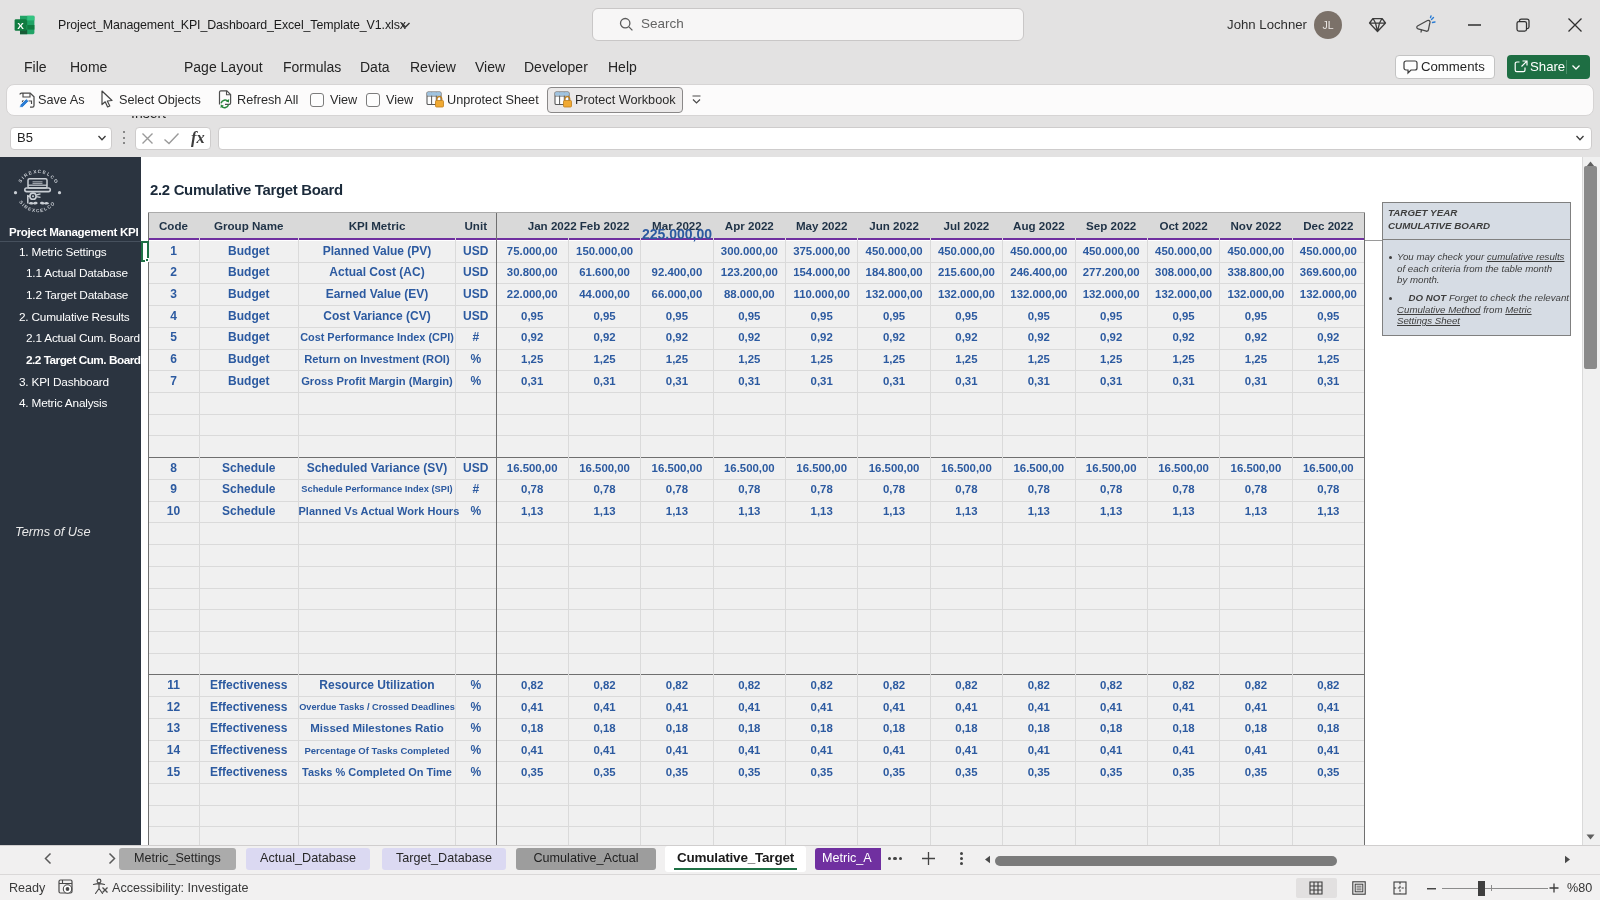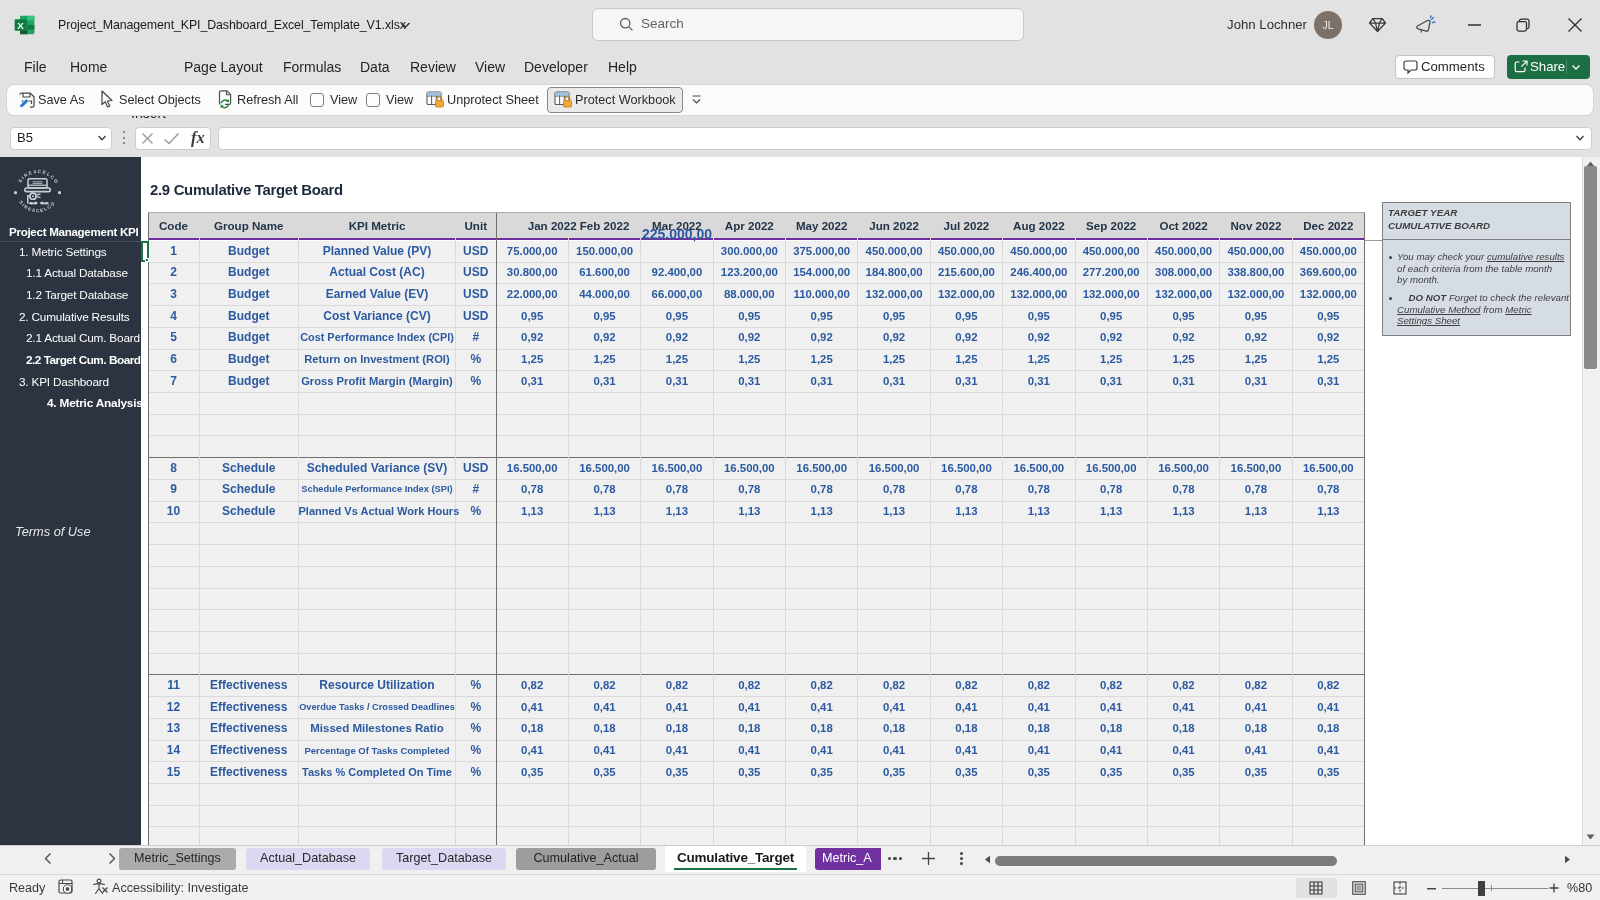--- a/index.html
+++ b/index.html
@@ -157,23 +157,23 @@
 </svg>
 <div style="position:absolute;left:9px;top:224px;width:133px;height:15px;font-size:11.6px;color:#ffffff;font-weight:700;text-align:left;line-height:15px;white-space:nowrap;letter-spacing:-0.3px;">Project Management KPI</div>
 <div style="position:absolute;left:0px;top:240.5px;width:141px;height:1px;background:#46505d;"></div>
 <div style="position:absolute;left:19px;top:243.5px;width:131px;height:16px;font-size:11.8px;color:#ffffff;font-weight:400;text-align:left;line-height:16px;white-space:nowrap;letter-spacing:-0.2px;">1. Metric Settings</div>
 <div style="position:absolute;left:26px;top:265.2px;width:131px;height:16px;font-size:11.8px;color:#ffffff;font-weight:400;text-align:left;line-height:16px;white-space:nowrap;letter-spacing:-0.2px;">1.1 Actual Database</div>
 <div style="position:absolute;left:26px;top:286.9px;width:131px;height:16px;font-size:11.8px;color:#ffffff;font-weight:400;text-align:left;line-height:16px;white-space:nowrap;letter-spacing:-0.2px;">1.2 Target Database</div>
 <div style="position:absolute;left:19px;top:308.6px;width:131px;height:16px;font-size:11.8px;color:#ffffff;font-weight:400;text-align:left;line-height:16px;white-space:nowrap;letter-spacing:-0.2px;">2. Cumulative Results</div>
 <div style="position:absolute;left:26px;top:330.3px;width:131px;height:16px;font-size:11.8px;color:#ffffff;font-weight:400;text-align:left;line-height:16px;white-space:nowrap;letter-spacing:-0.2px;">2.1 Actual Cum. Board</div>
 <div style="position:absolute;left:26px;top:352.0px;width:131px;height:16px;font-size:11.8px;color:#ffffff;font-weight:700;text-align:left;line-height:16px;white-space:nowrap;letter-spacing:-0.5px;">2.2 Target Cum. Board</div>
 <div style="position:absolute;left:19px;top:373.7px;width:131px;height:16px;font-size:11.8px;color:#ffffff;font-weight:400;text-align:left;line-height:16px;white-space:nowrap;letter-spacing:-0.2px;">3. KPI Dashboard</div>
-<div style="position:absolute;left:19px;top:395.4px;width:131px;height:16px;font-size:11.8px;color:#ffffff;font-weight:700;text-align:left;line-height:16px;white-space:nowrap;letter-spacing:-0.2px;margin-left:28px;">4. Metric Analysis</div>
+<div style="position:absolute;left:19px;top:395.4px;width:131px;height:16px;font-size:11.8px;color:#ffffff;font-weight:400;text-align:left;line-height:16px;white-space:nowrap;letter-spacing:-0.2px;">4. Metric Analysis</div>
 <div style="position:absolute;left:15px;top:523px;width:100px;height:17px;font-size:12.8px;color:#e9e9e9;font-weight:400;text-align:left;line-height:17px;white-space:nowrap;"><i>Terms of Use</i></div>
-<div style="position:absolute;left:150px;top:181px;width:320px;height:18px;font-size:14.9px;color:#1b2a3a;font-weight:700;text-align:left;line-height:18px;white-space:nowrap;letter-spacing:-0.3px;">2.9 Cumulative Target Board</div>
+<div style="position:absolute;left:150px;top:181px;width:320px;height:18px;font-size:14.9px;color:#1b2a3a;font-weight:700;text-align:left;line-height:18px;white-space:nowrap;letter-spacing:-0.3px;">2.2 Cumulative Target Board</div>
 <div style="position:absolute;left:148.0px;top:212.5px;width:1216.5px;height:25.5px;background:#d9d9d9;"></div>
 <div style="position:absolute;left:148.0px;top:238.0px;width:1216.5px;height:2px;background:#7030a0;"></div>
 <div style="position:absolute;left:148.0px;top:240.5px;width:1216.5px;height:604.5px;background:#f0f0f0;"></div>
 <div style="position:absolute;left:148.0px;top:213.5px;width:51.0px;height:23.5px;font-size:11.6px;color:#1f3246;font-weight:700;text-align:center;line-height:23.5px;white-space:nowrap;">Code</div>
 <div style="position:absolute;left:199px;top:213.5px;width:99.5px;height:23.5px;font-size:11.6px;color:#1f3246;font-weight:700;text-align:center;line-height:23.5px;white-space:nowrap;">Group Name</div>
 <div style="position:absolute;left:298.5px;top:213.5px;width:157.0px;height:23.5px;font-size:11.6px;color:#1f3246;font-weight:700;text-align:center;line-height:23.5px;white-space:nowrap;">KPI Metric</div>
 <div style="position:absolute;left:455.5px;top:213.5px;width:40.5px;height:24px;font-size:11.6px;color:#1f3246;font-weight:700;text-align:center;line-height:23.5px;white-space:nowrap;">Unit</div>
 <div style="position:absolute;left:496.0px;top:213.5px;width:72.375px;height:23.5px;font-size:11.6px;color:#1f3246;font-weight:700;text-align:center;line-height:23.5px;white-space:nowrap;margin-left:20px;">Jan 2022</div>
 <div style="position:absolute;left:568.375px;top:213.5px;width:72.375px;height:23.5px;font-size:11.6px;color:#1f3246;font-weight:700;text-align:center;line-height:23.5px;white-space:nowrap;">Feb 2022</div>
 <div style="position:absolute;left:640.75px;top:213.5px;width:72.375px;height:23.5px;font-size:11.6px;color:#1f3246;font-weight:700;text-align:center;line-height:23.5px;white-space:nowrap;">Mar 2022</div>

